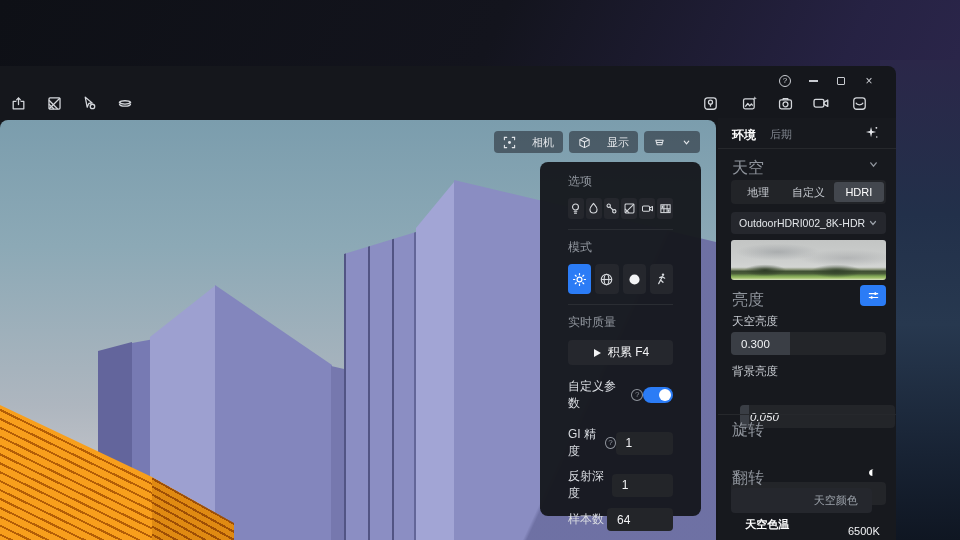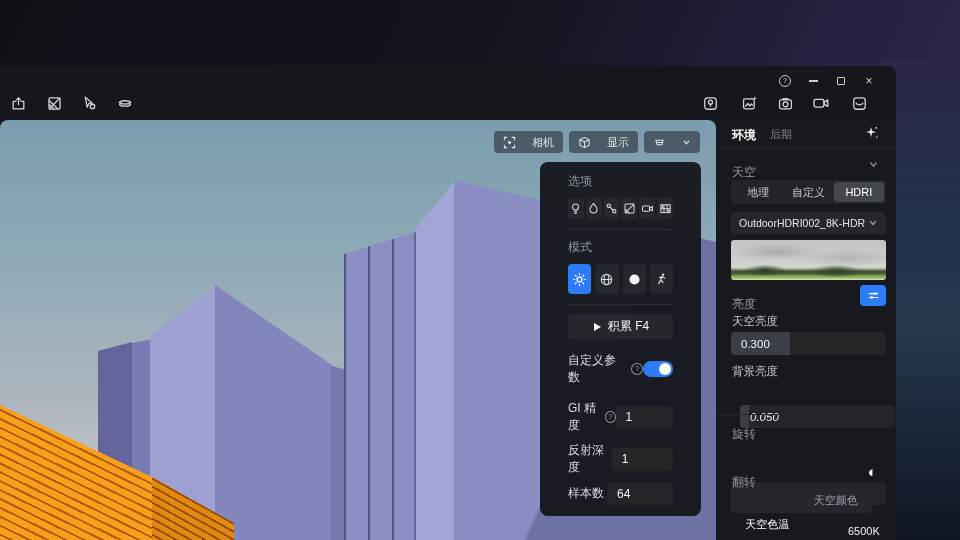--- a/index.html
+++ b/index.html
@@ -69,21 +69,21 @@
   .toggle { width:30px; height:16px; border-radius:8px; background:#2b7cf6; position:relative; }
   .toggle .knob { position:absolute; right:2px; top:2px; width:12px; height:12px; border-radius:50%; background:#fff; }
   .pinput { width:66px; height:23px; background:#232529; border-radius:4px; color:#f2f3f5;
     font-size:12px; display:flex; align-items:center; padding-left:10px; }
 
   
   #sidebar { left:718px; top:52px; width:178px; height:422px; background:#17191e; overflow:hidden; color:#dfe2e6; }
   .sb { position:absolute; }
   .sb-tab-env { font-size:12px; font-weight:bold; color:#fff; }
   .sb-tab-post { font-size:11px; color:#7e838c; }
-  .sb-h { font-size:12px; color:#8f949c;margin-top:6px; }
+  .sb-h { font-size:16px; color:#8f949c; }
   .skyseg { display:flex; background:#222428; border-radius:4px; height:24px; padding:2px; }
   .skyseg > div { flex:1; border-radius:3px; display:flex; align-items:center; justify-content:center;
     font-size:11px; color:#c7cbd1; }
   .skyseg .on { background:#43474e; color:#fff; }
   .dd { height:22px; background:#25272d; border-radius:4px; display:flex; align-items:center;
     padding:0 8px; font-size:10.5px; color:#e3e6ea; }
   .hdri-img { border-radius:3px;
     background:
       radial-gradient(60px 12px at 30% 30%, rgba(140,144,148,.5), rgba(0,0,0,0) 70%),
       radial-gradient(70px 12px at 75% 45%, rgba(150,152,155,.45), rgba(0,0,0,0) 70%),
@@ -92,21 +92,21 @@
       linear-gradient(180deg,#c3c5c4 0%,#cbcdcc 45%,#d3d5d3 68%,#8c967b 74%,#3f4f33 78%,#4a5c38 84%,#7da355 90%,#a2c06c 95%,#dce6c4 100%); }
   .blue-sq { width:26px; height:21px; background:#2b7cf6; border-radius:4px;
     display:flex; align-items:center; justify-content:center; color:#fff; }
   .slider-input { height:23px; background:#232529; border-radius:4px; position:relative; overflow:hidden; }
   .slider-input .fill { position:absolute; left:0; top:0; bottom:0; background:#3a3e45; }
   .slider-input .val { position:absolute; left:10px; top:0; bottom:0; display:flex; align-items:center;
     font-size:11.5px; color:#f2f3f5; }
   .ctabs { display:flex; background:#25272d; border-radius:4px; height:25px; padding:2px; }
   .ctabs > div { flex:1; border-radius:3px; display:flex; align-items:center; justify-content:center;
     font-size:11px; color:#9aa0a8; }
-  .ctabs .on { background:#7f1d1d; color:#fff; font-weight:normal;margin-top:34px; }
+  .ctabs .on { background:#7f1d1d; color:#fff; font-weight:bold;margin-top:34px; }
   .flip-ico { font-size:15px; color:#fff; }
 </style>
 </head>
 <body>
 
 <div id="desktop" class="abs"></div>
 <div id="desktop-right" class="abs"></div>
 
 <div id="window" class="abs">
 
@@ -311,20 +311,21 @@
         <div class="mode-btn">
           <svg width="15" height="15" viewBox="0 0 16 16" fill="none" stroke="currentColor" stroke-width="1.3" stroke-linecap="round" stroke-linejoin="round">
             <circle cx="9.6" cy="2.8" r="1.3" fill="currentColor" stroke="none"></circle>
             <path d="M9 5 L7 8.5 M9 5 L11.4 6.6 M9 5 L6 6 M7 8.5 L9.6 11 M7 8.5 L5 12.4"></path>
             </svg>
         </div>
       </div>
 
       <div class="divider"></div>
 
+      <div class="sec-title">实时质量</div>
       <div class="accum">
         <svg width="10" height="10" viewBox="0 0 10 10">
             <path d="M2 1 L9 5 L2 9 Z" fill="#f2f3f5"></path>
           </svg>
         <span>积累 F4</span>
       </div>
 
       <div class="row" style="margin-top:13px;">
         <div class="lbl">
           <span>自定义参数</span>

